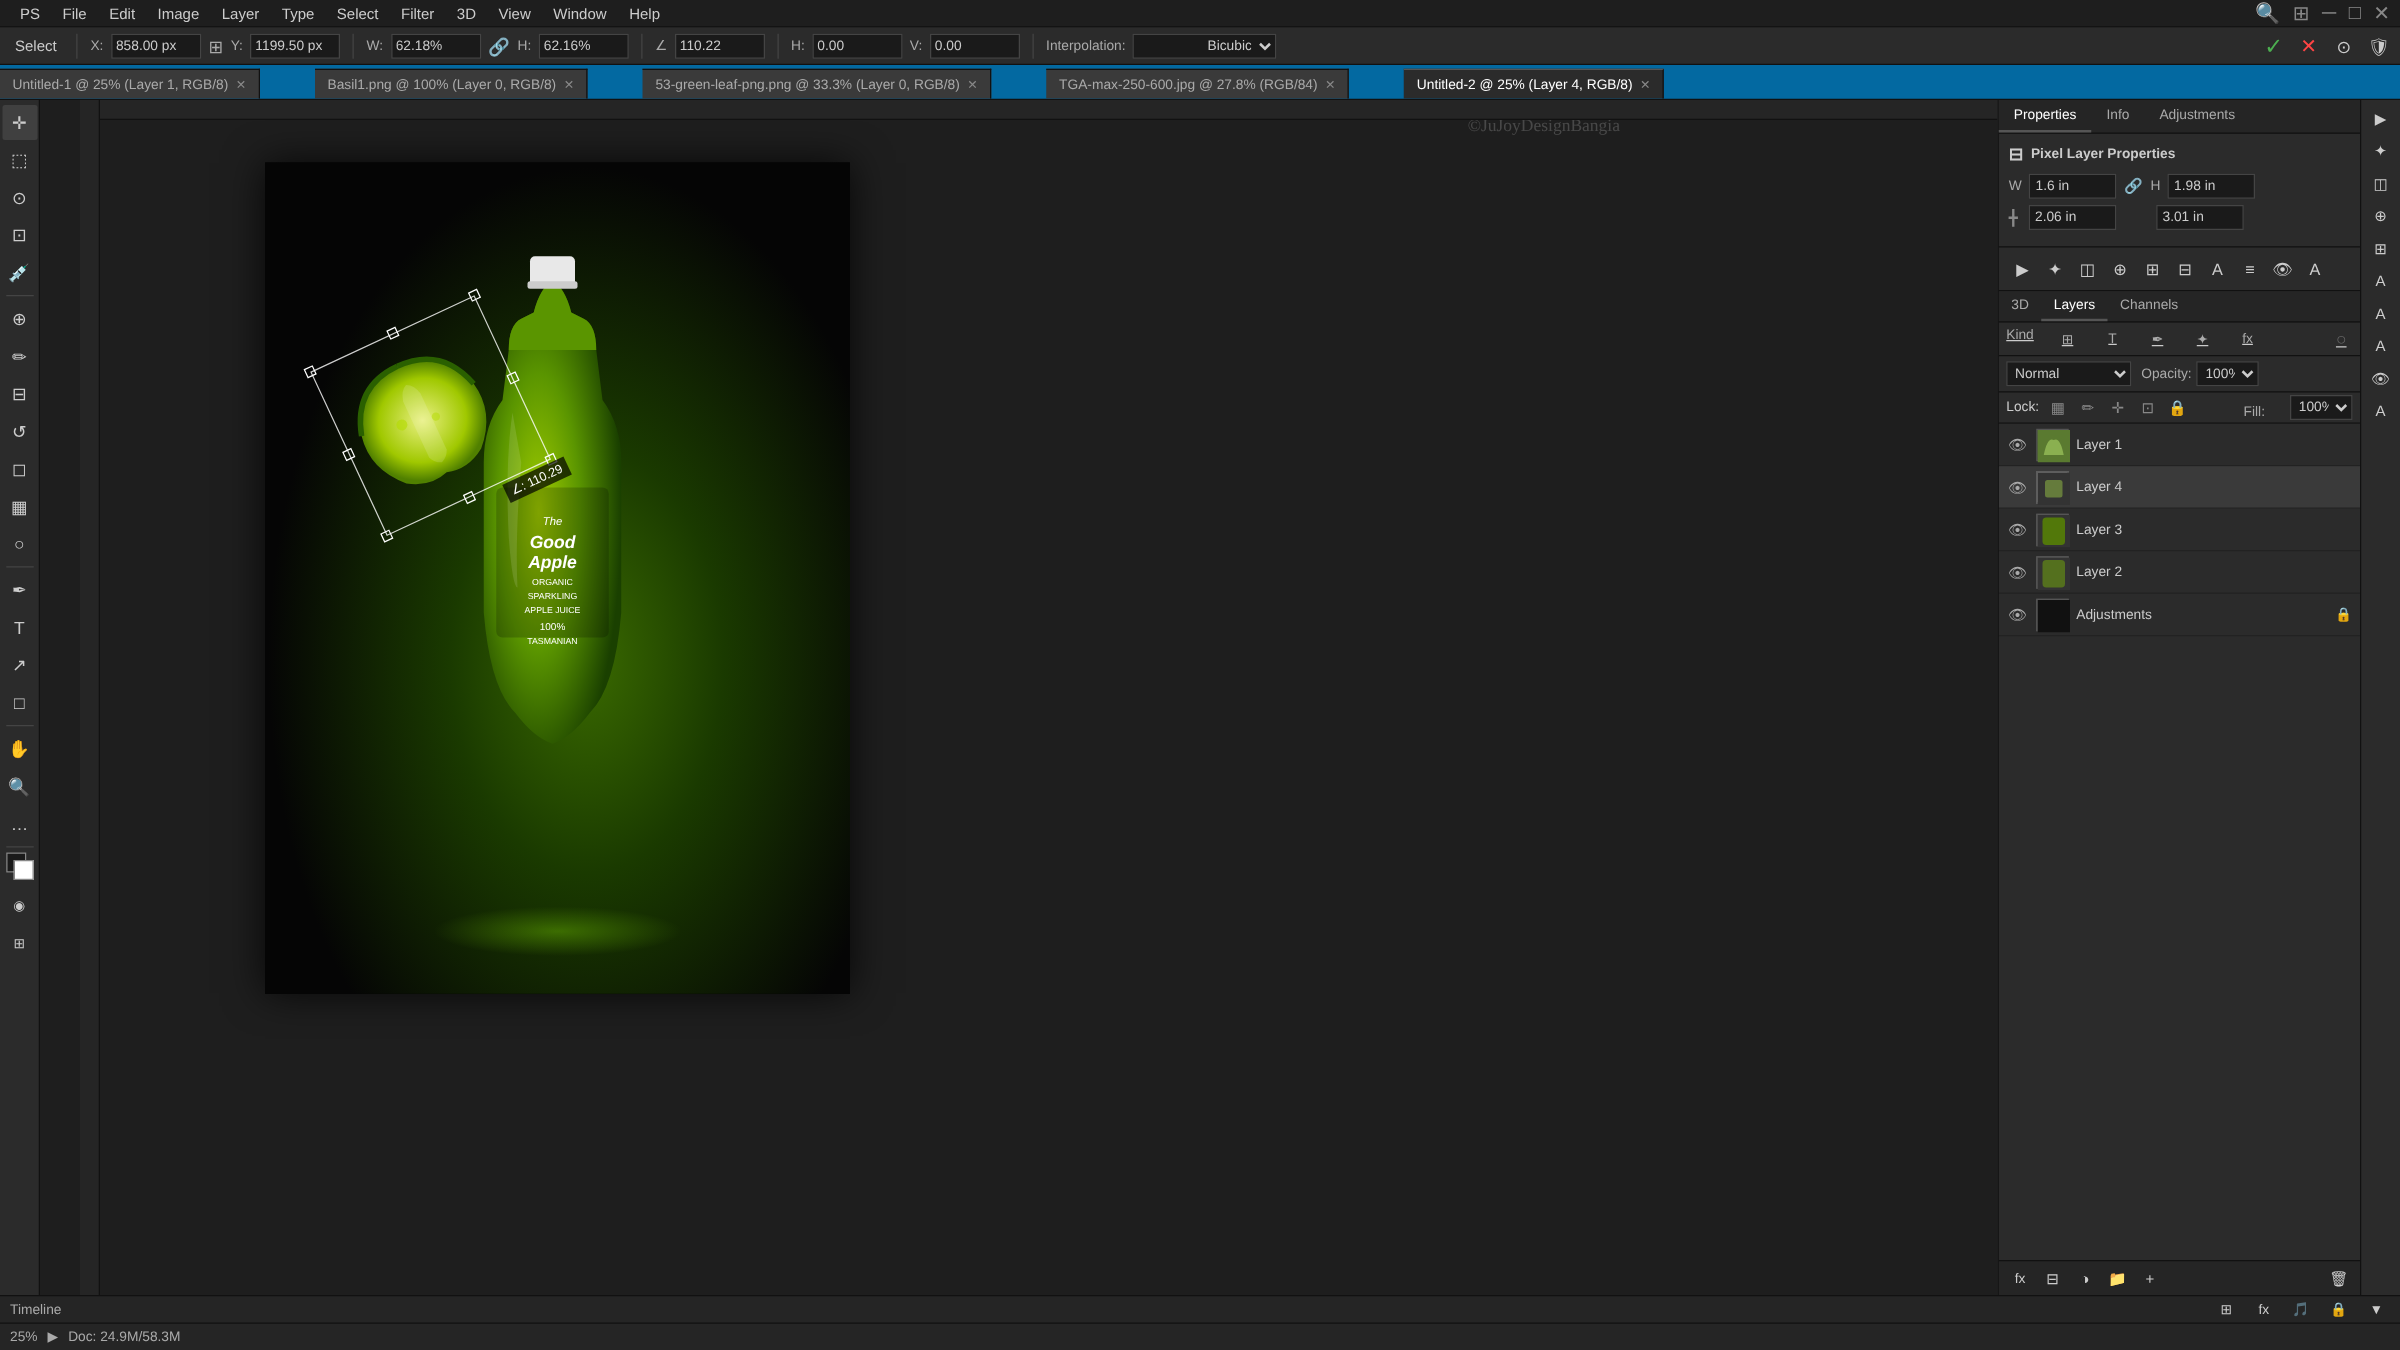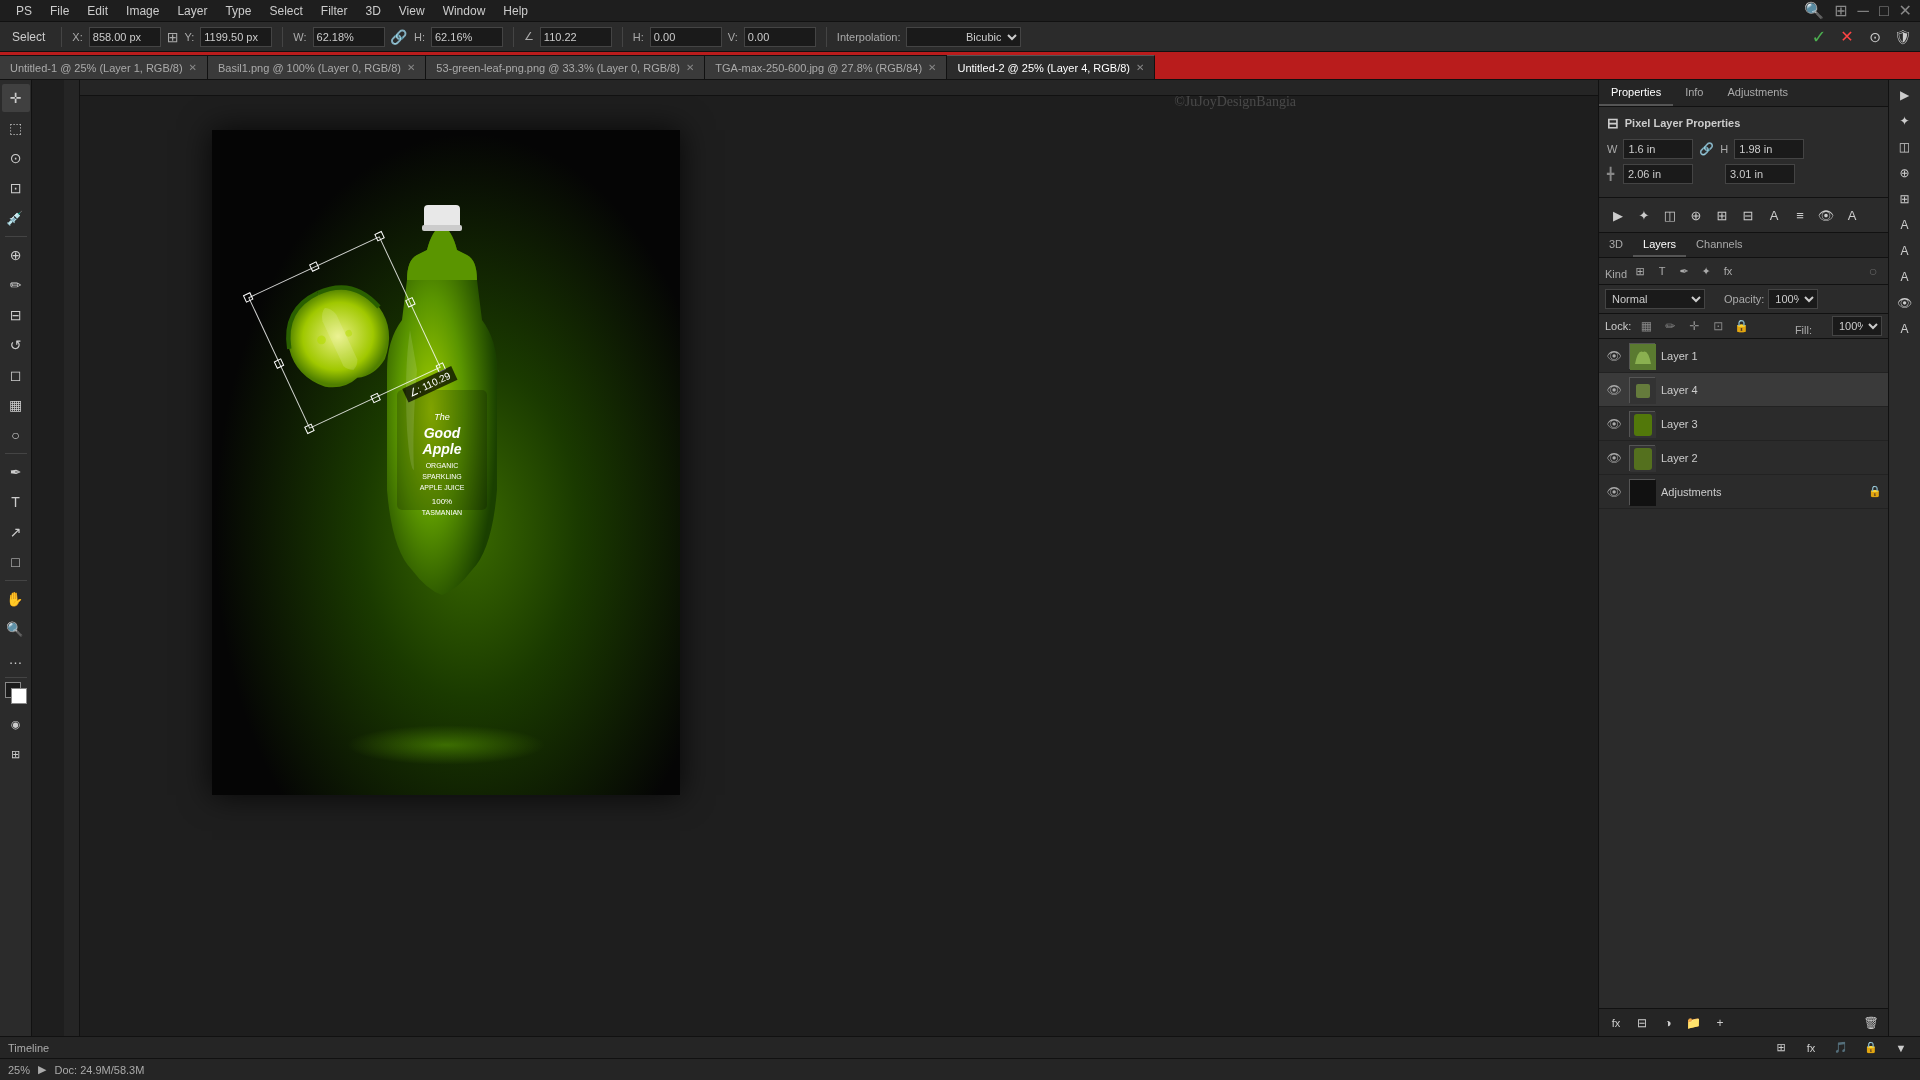--- a/index.html
+++ b/index.html
@@ -65,25 +65,26 @@
     }
     .select-label {
       font-size: 12px;
       color: #ccc;
       padding: 2px 6px;
     }
 
     
     #tabs-bar {
       height: 28px;
-      background: #b91c1c;
+      background: #0369a1;
       display: flex;
       align-items: flex-end;
       border-bottom: 1px solid #111;
       overflow: hidden;
+      gap: 44px;
     }
     .tab {
       height: 24px;
       padding: 0 10px;
       background: #3a3a3a;
       border-right: 1px solid #111;
       border-top: 1px solid #111;
       display: flex;
       align-items: center;
       gap: 6px;
@@ -294,40 +295,41 @@
       padding: 5px 10px;
       font-size: 11px;
       cursor: pointer;
       color: #aaa;
     }
     .layers-tab.active { color: #fff; border-bottom: 2px solid #555; }
 
     #layers-toolbar {
       padding: 4px 6px;
       display: flex;
-      align-items: flex-end;
-      gap: 4px;
+      align-items: flex-start;
+      gap: 18px;
       border-bottom: 1px solid #111;
+      text-decoration: underline;
     }
     .layers-tool-icon {
       width: 18px;
       height: 18px;
       display: flex;
       align-items: center;
       justify-content: center;
       font-size: 11px;
       cursor: pointer;
       color: #aaa;
     }
 
     #layers-blend-row {
       padding: 4px 6px;
       display: flex;
       align-items: center;
-      gap: 19px;
+      gap: 8px;
       border-bottom: 1px solid #111;
     }
     .blend-select {
       background: #1a1a1a;
       border: 1px solid #444;
       color: #ccc;
       font-size: 11px;
       padding: 2px;
       width: 100px;
       height: 20px;

